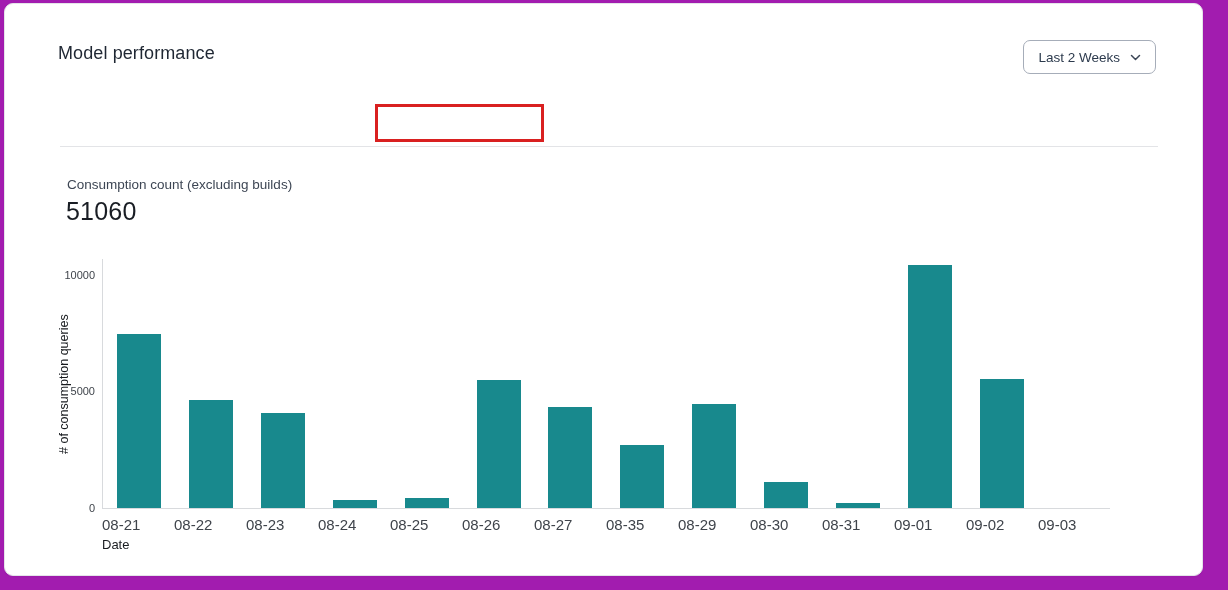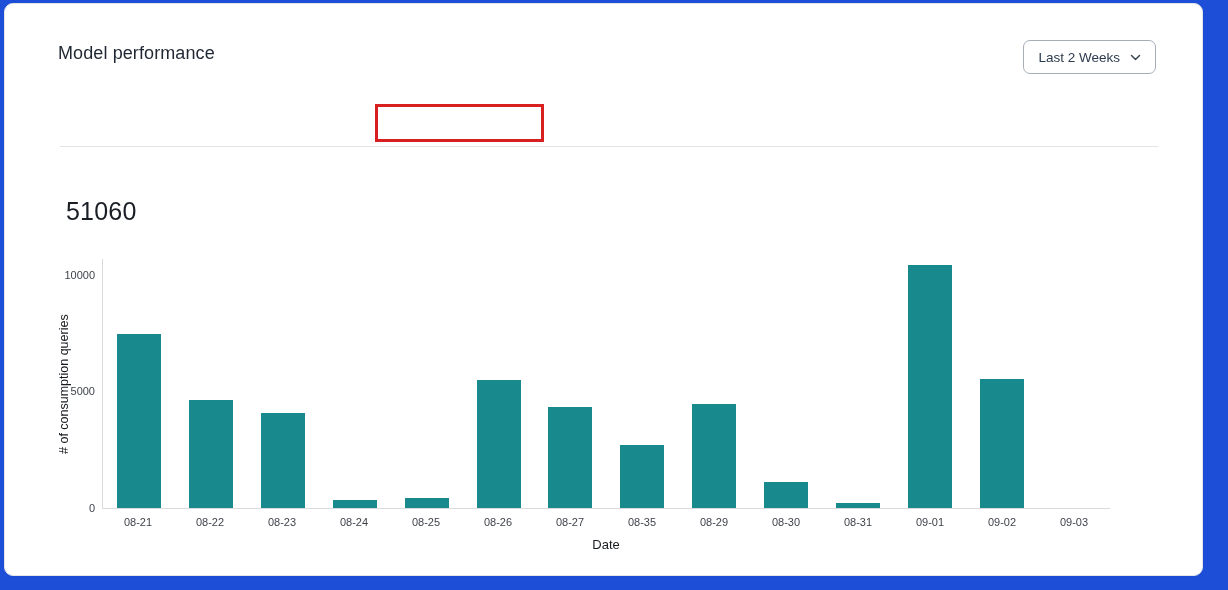--- a/index.html
+++ b/index.html
@@ -1,18 +1,18 @@
 <!DOCTYPE html>
 <html><head>
 <meta charset="utf-8">
 <style>
   * { margin:0; padding:0; box-sizing:border-box; }
   html,body { background:#ffffff; }
   body { font-family:"Liberation Sans", sans-serif; }
-  .screen { position:relative; width:1228px; height:590px; background:#1d4ed8; overflow:hidden; }
+  .screen { position:relative; width:1228px; height:590px; background:#a21caf; overflow:hidden; }
 
   .card {
     position:absolute; left:4px; top:3px; width:1199px; height:573px;
     background:#ffffff; border:1px solid #e4e5e9; border-radius:9px;
     box-shadow:0 1px 2px rgba(20,20,30,0.03);
   }
 
   .page-title {
     position:absolute; left:53px; top:39px;
     font-size:18px; font-weight:500; color:#1f2733; letter-spacing:0.1px;
@@ -76,25 +76,25 @@
     position:absolute; left:50px; top:255px; height:250px; width:17px;
     display:flex; align-items:center; justify-content:center;
     writing-mode:vertical-rl; transform:rotate(180deg);
     font-size:12.5px; color:#16191d; white-space:nowrap;
   }
 
   .xlabels {
     position:absolute; left:97px; top:512px; width:1008px;
     display:flex;
   }
-  .xlabel { width:72px; text-align:center; font-size:11px; color:#3f444b; }
+  .xlabel { width:72px; text-align:left; font-size:15px; color:#3f444b; }
 
   .x-title {
     position:absolute; left:97px; top:533px; width:1008px;
-    text-align:center; font-size:13px; color:#1a1d21;
+    text-align:left; font-size:13px; color:#1a1d21;
   }
 </style>
 </head>
 <body>
 
 <div class="screen">
   <div class="card">
 
     <div class="page-title">Model performance</div>
 
@@ -103,20 +103,21 @@
       <svg width="11" height="7" viewBox="0 0 11 7">
         <polyline points="1.5,1.5 5.5,5.5 9.5,1.5" fill="none" stroke="#3b4656" stroke-width="1.5" stroke-linecap="round" stroke-linejoin="round"></polyline>
       </svg>
     </button>
 
 
     <div class="tab-divider"></div>
 
     <div class="annotation-box"></div>
 
+    <div class="metric-label">Consumption count (excluding builds)</div>
     <div class="metric-value">51060</div>
 
     <div class="y-title"># of consumption queries</div>
 
     <div class="plot">
       <div id="yticks">
           <span class="ytick" style="bottom: 0px;">0</span>
           <span class="ytick" style="bottom: 116.713px; margin-left: 37px;">5000</span>
           <span class="ytick" style="bottom: 233.427px;">10000</span>
         </div>

